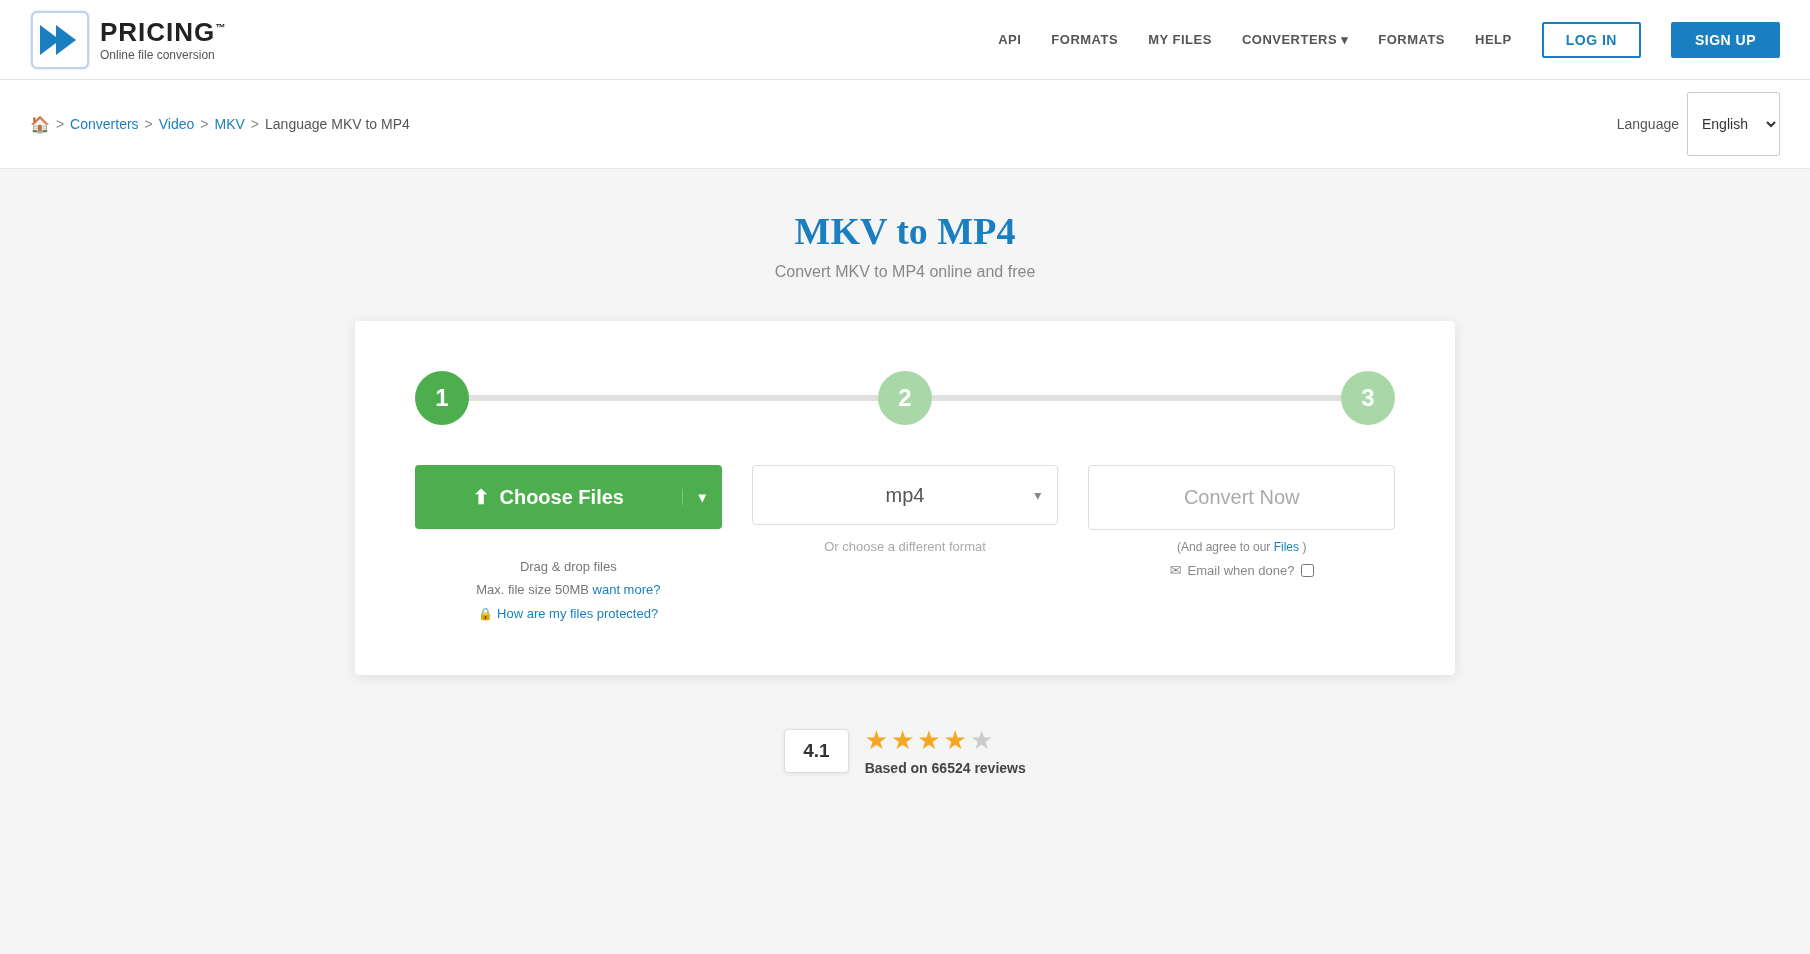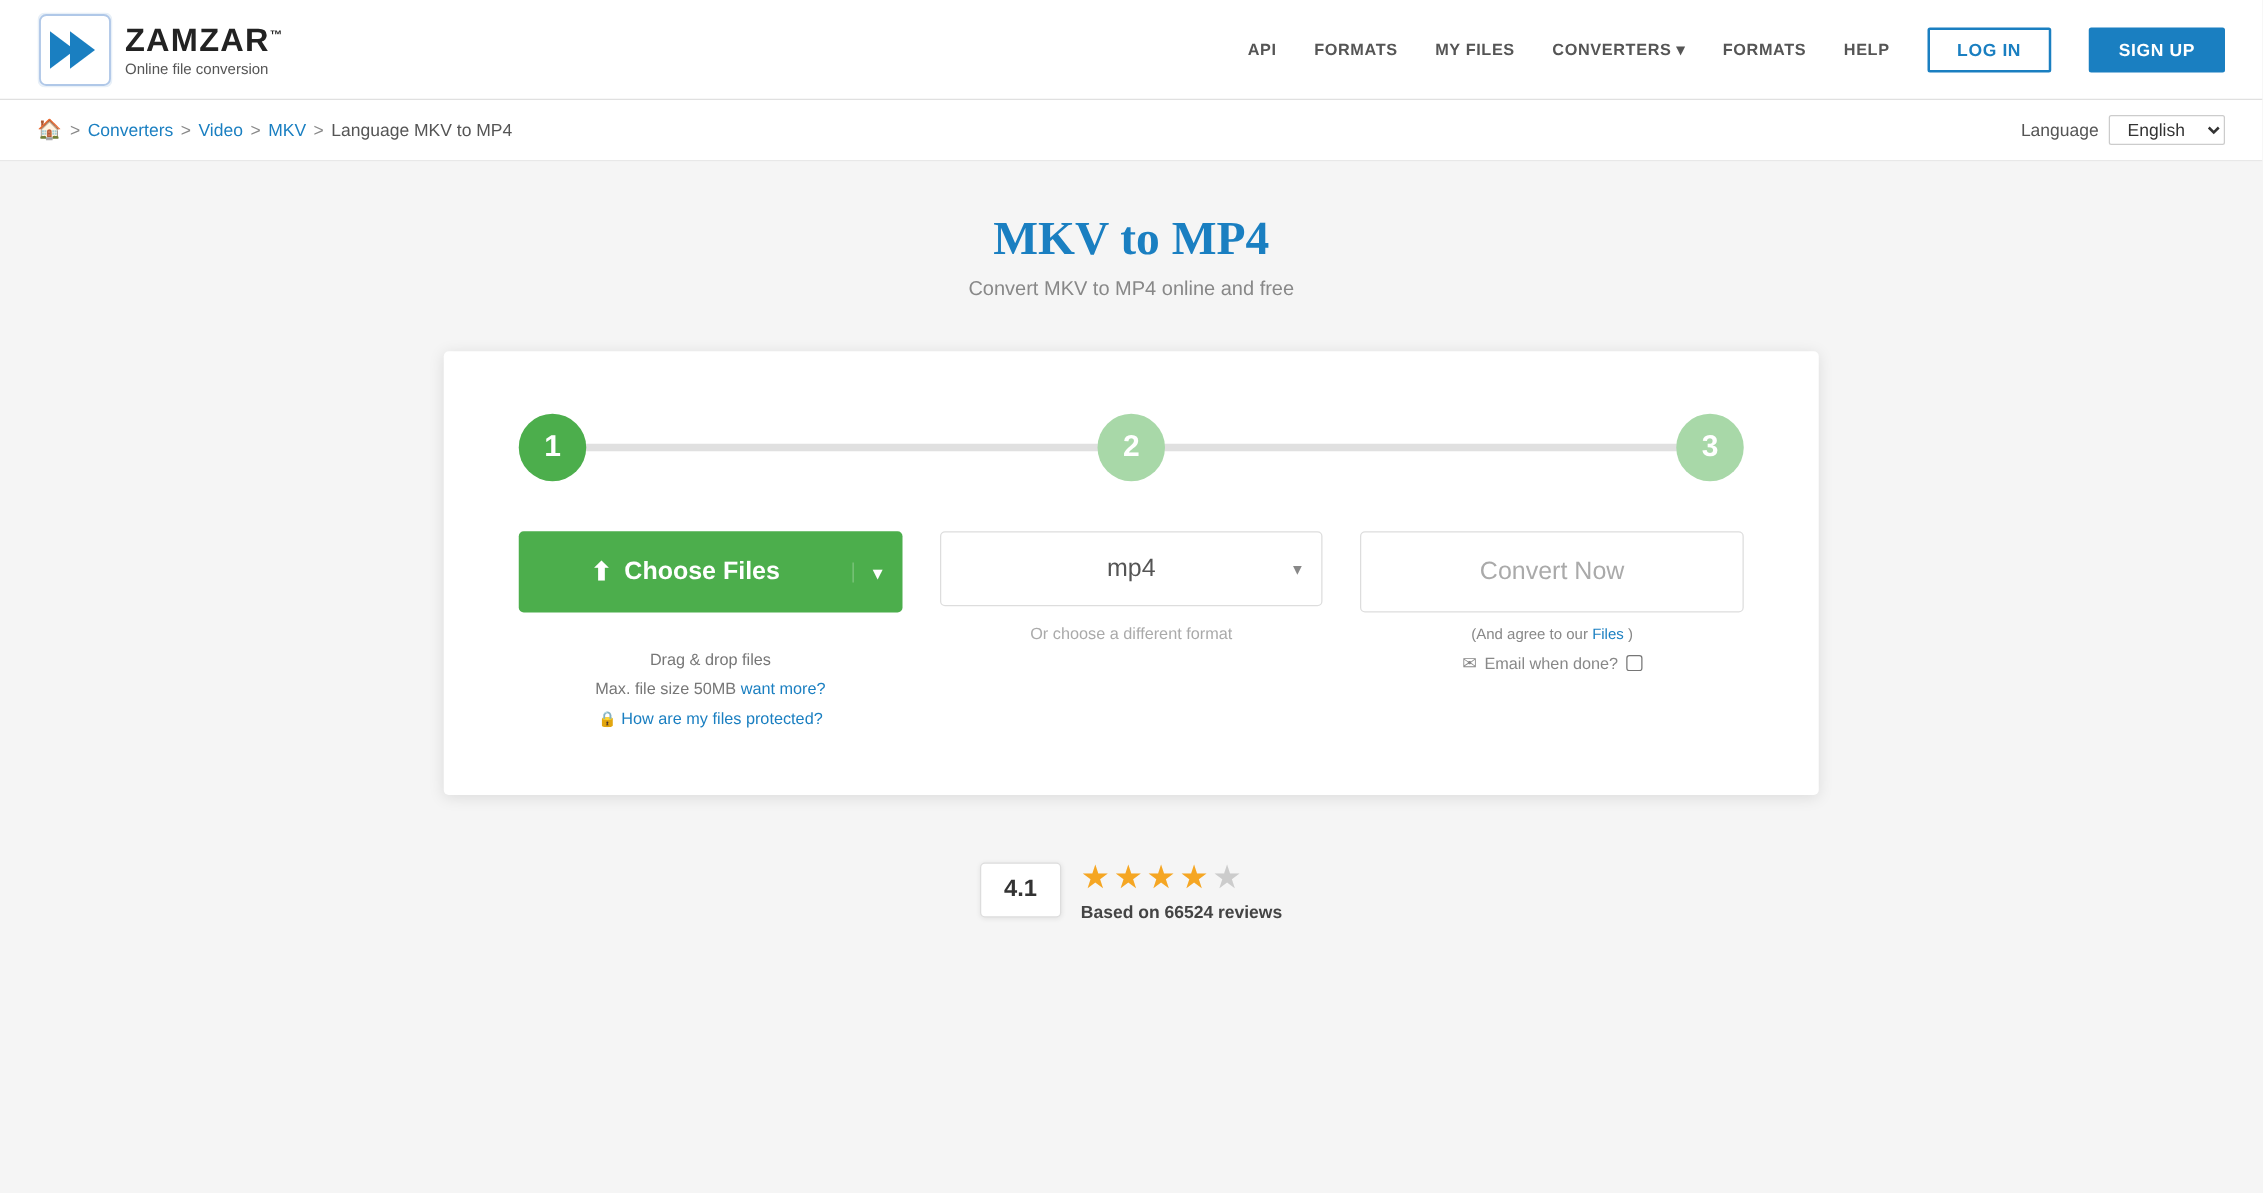--- a/index.html
+++ b/index.html
@@ -108,21 +108,21 @@
     .home-icon { color: #1a7fc1; font-size: 16px; }
     .language-area {
       display: flex;
       align-items: center;
       gap: 8px;
       font-size: 14px;
       color: #555;
     }
     .language-select {
       border: 1px solid #ccc;
-      padding: 2px 10px;
+      padding: 22px 10px;
       font-size: 14px;
       cursor: pointer;
       background: #fff;
       color: #333;
       border-radius: 2px;
     }
 
     
     .main {
       padding: 40px 20px 60px;
@@ -368,21 +368,21 @@
 <header class="header">
   <a class="logo-area" href="#">
     <svg class="logo-icon" viewBox="0 0 60 60" xmlns="http://www.w3.org/2000/svg">
       <rect width="60" height="60" rx="6" fill="#e8f0f8"></rect>
       <rect x="2" y="2" width="56" height="56" rx="5" fill="white" stroke="#b0c8e8" stroke-width="1.5"></rect>
       <polygon points="10,15 30,30 10,45" fill="#1a7fc1"></polygon>
       <polygon points="26,15 46,30 26,45" fill="#1a7fc1"></polygon>
     </svg>
     <div class="logo-text-area">
       <span class="logo-name">
-        <span>ZAMZAR</span><span class="logo-tm">™</span>
+        <span>PRICING</span><span class="logo-tm">™</span>
       </span>
       <span class="logo-sub">Online file conversion</span>
     </div>
   </a>
 
   <nav class="nav">
     <a class="nav-link" href="#">API</a>
     <a class="nav-link" href="#">FORMATS</a>
     <a class="nav-link" href="#">MY FILES</a>
     <a class="nav-link nav-converters" href="#">

